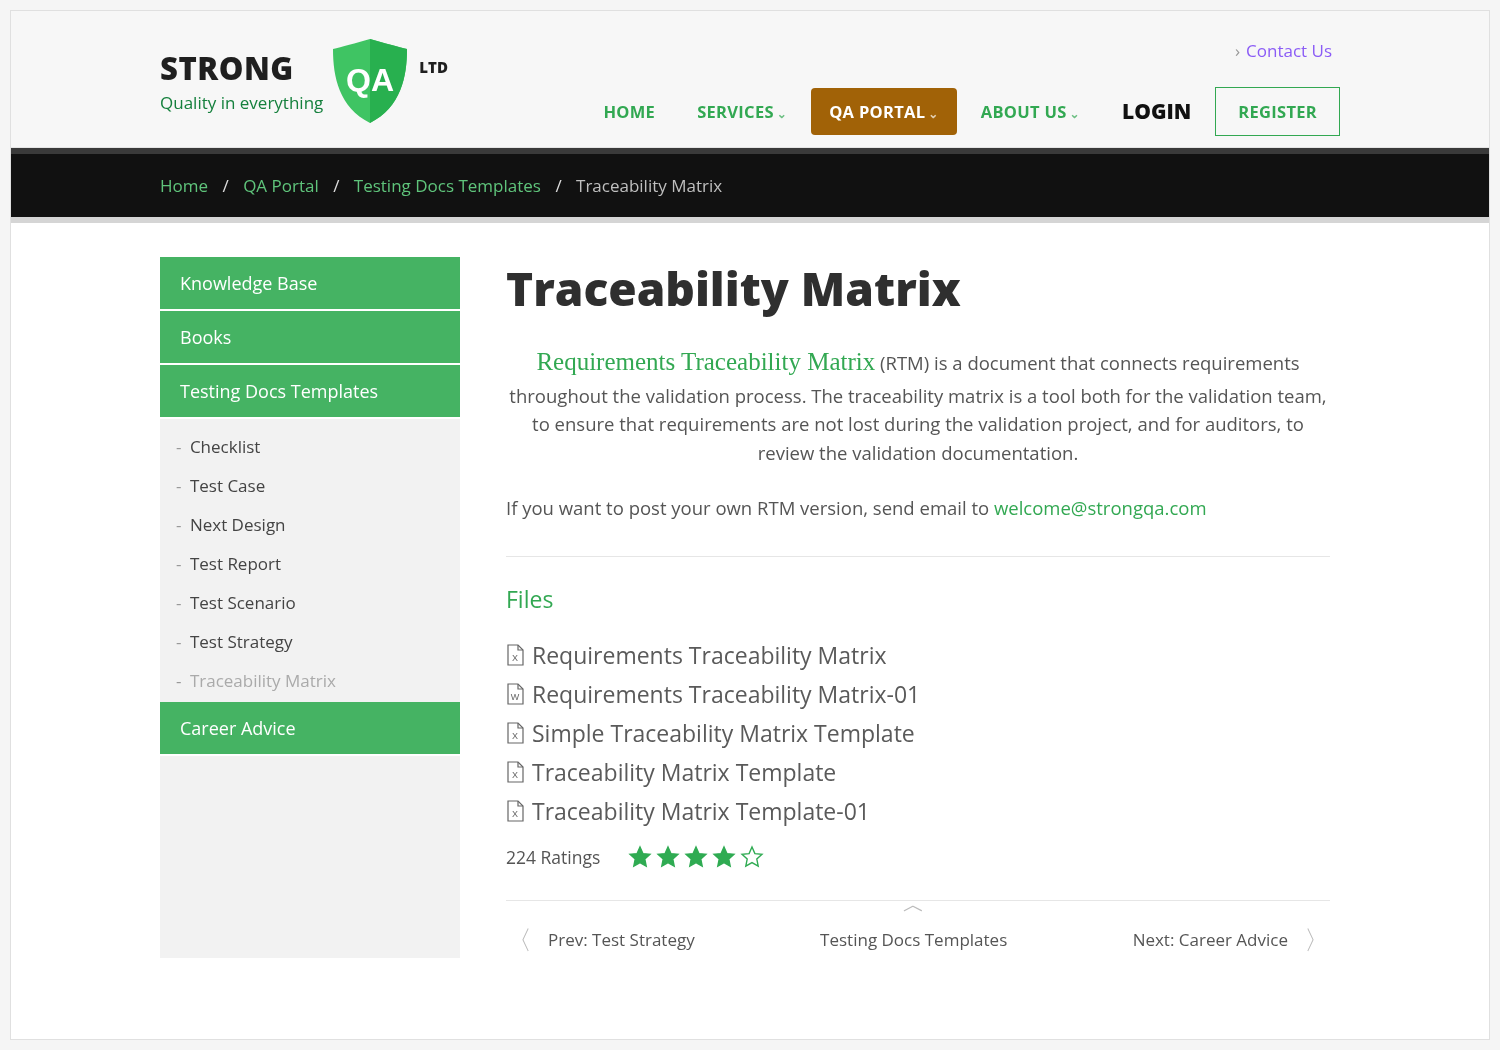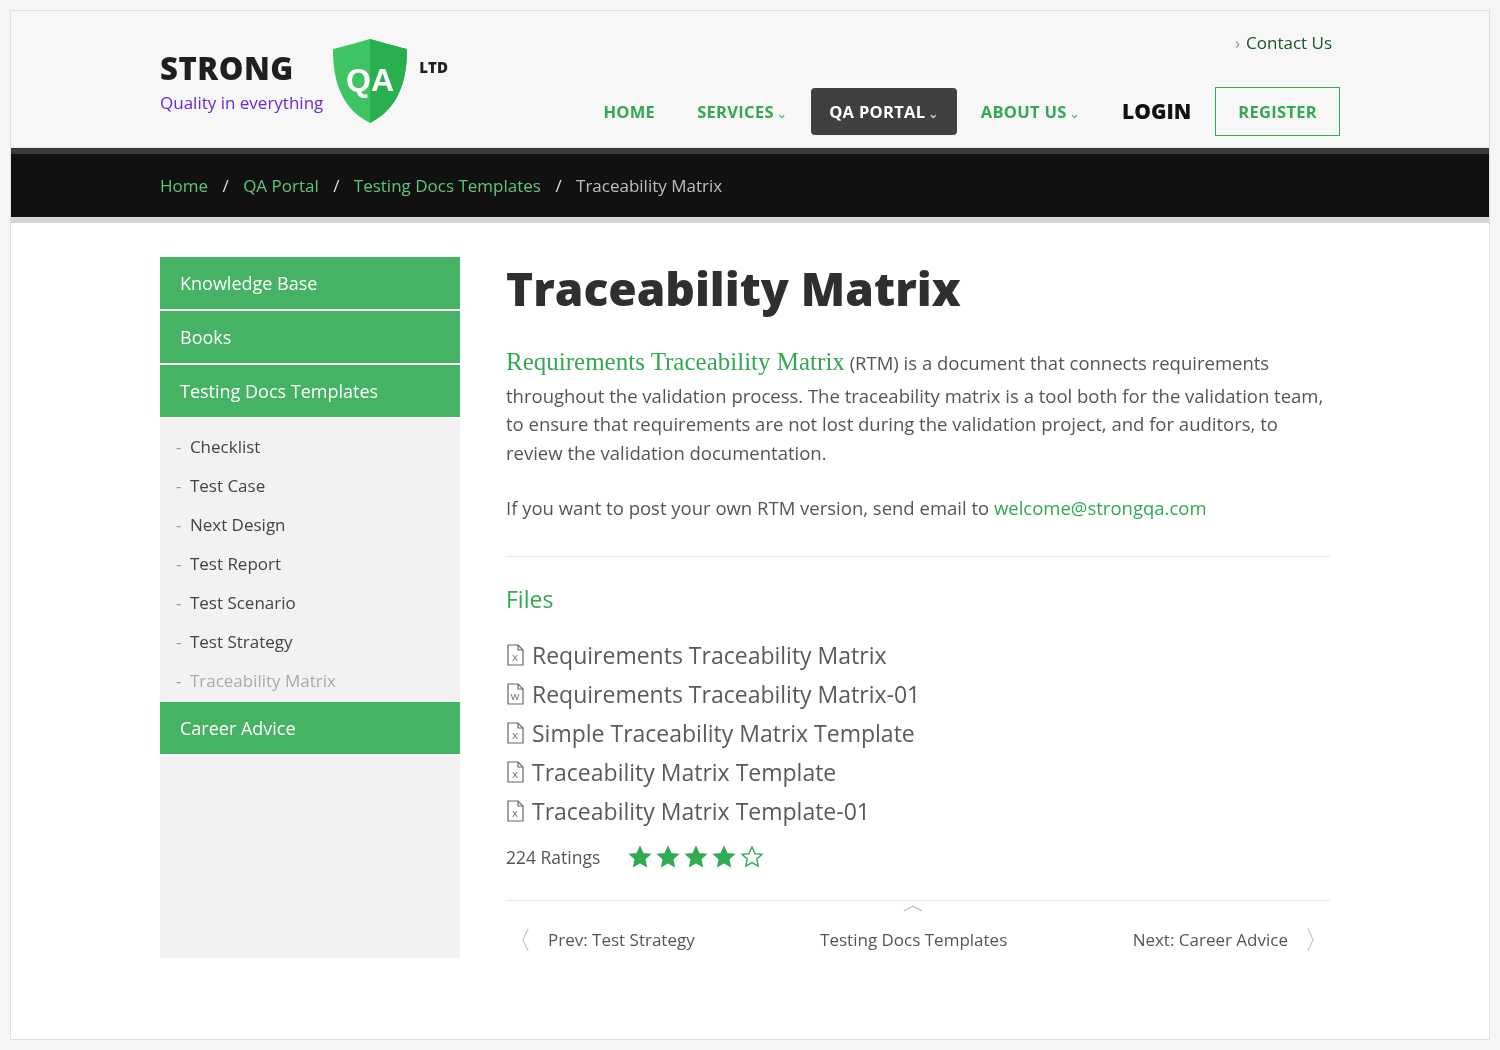--- a/index.html
+++ b/index.html
@@ -1,30 +1,30 @@
 <!DOCTYPE html>
 <html><head>
 <meta charset="utf-8">
 <style>
 * { box-sizing: border-box; margin: 0; padding: 0; }
 body { font-family: "Open Sans", -apple-system, BlinkMacSystemFont, "Segoe UI", Arial, sans-serif; background: #f5f5f5; padding: 10px; }
 .page { width: 1480px; height: 1030px; background: #fff; border: 1px solid #e0e0e0; position: relative; display: flex; flex-direction: column; overflow: hidden; margin: 0 auto; }
 .topbar { background: #f7f7f7; border-bottom: 1px solid #e5e5e5; padding-bottom: 10px; }
 .topbar-inner { width: 1180px; margin: 0 auto; position: relative; }
-.contact { position: absolute; right: 8px; top: 20px; color: #14532d; font-size: 17px; }
+.contact { position: absolute; right: 8px; top: 28px; color: #8b5cf6; font-size: 17px; }
 .contact::before { content: "›"; color: #999; margin-right: 6px; }
 .header-row { display: flex; align-items: center; padding-top: 14px; }
 .logo-block { display: flex; align-items: flex-start; }
 .logo-text { font-size: 31px; font-weight: 800; color: #1f1f1f; letter-spacing: 0.5px; padding-top: 10px; }
 .logo-shield { position: relative; width: 82px; height: 88px; margin-left: 6px; }
 .logo-ltd { font-size: 15px; font-weight: 800; color: #1f1f1f; padding-top: 20px; margin-left: 8px; }
-.tagline { font-size: 17px; color: #6d28d9; margin-top: 2px; }
+.tagline { font-size: 17px; color: #15803d; margin-top: 2px; }
 .nav { display: flex; align-items: center; gap: 6px; margin-left: auto; margin-top: 60px; }
 .nav-item { font-weight: 700; font-size: 16.5px; color: #32a852; text-transform: uppercase; padding: 12px 18px; cursor: pointer; letter-spacing: 0.3px; }
-.nav-item.active { background: #404040; color: #fff; border-radius: 4px; }
+.nav-item.active { background: #a16207; color: #fff; border-radius: 4px; }
 .nav-item .chev { font-size: 12px; margin-left: 3px; opacity: 0.7; }
 .nav-plain { font-weight: 800; font-size: 21px; color: #111; text-transform: uppercase; padding: 12px 18px; cursor: pointer; }
 .register-btn { border: 1.5px solid #32a852; color: #32a852; font-weight: 700; font-size: 16.5px; padding: 12px 22px; border-radius: 0; text-transform: uppercase; cursor: pointer; letter-spacing: 0.3px; }
 
 .thin-dark { height: 6px; background: #3a3a3a; }
 .breadcrumb-bar { background: #111; padding: 20px 0; }
 .breadcrumb-inner { width: 1180px; margin: 0 auto; color: #5fc47b; font-size: 17px; }
 .breadcrumb-inner .sep { color: #ddd; margin: 0 10px; }
 .breadcrumb-inner .current { color: #bfbfbf; }
 .thin-light { height: 6px; background: #d5d5d5; }
@@ -33,21 +33,21 @@
 .sidebar { width: 300px; flex-shrink: 0; background: #f2f2f2; }
 .side-cat { background: #45b363; color: #fff; font-size: 18px; padding: 14px 20px; border-bottom: 2px solid #fff; cursor: pointer; }
 .side-sub { padding: 8px 0 2px 0; }
 .sub-item { color: #444; font-size: 17px; padding: 8px 20px 8px 30px; cursor: pointer; }
 .sub-item::before { content: "- "; color: #999; margin-left: -14px; margin-right: 4px; }
 .sub-item.current { color: #aaa; }
 
 .main { flex: 1; padding-left: 46px; padding-right: 10px; }
 .page-title { font-size: 46px; font-weight: 800; color: #2f2f2f; margin-bottom: 24px; }
 .lead-green { font-family: "Comic Sans MS", "Segoe Script", cursive; color: #32a852; font-size: 25px; display: inline; }
-.para { color: #555; font-size: 18.5px; line-height: 1.55; }
+.para { color: #555; font-size: 18.5px; line-height: 1.55; text-align: center; }
 .para2 { margin-top: 26px; color: #555; font-size: 18.5px; line-height: 1.55; }
 .para2 a { color: #32a852; text-decoration: none; }
 .hr { border: none; border-top: 1px solid #e6e6e6; margin: 34px 0 26px 0; }
 .files-title { color: #32a852; font-size: 23px; font-weight: 400; margin-bottom: 24px; }
 .file-row { display: flex; align-items: center; color: #5a5a5a; font-size: 23px; margin-bottom: 7px; cursor: pointer; }
 .file-icon { width: 18px; height: 22px; margin-right: 8px; position: relative; flex-shrink: 0; }
 .file-icon svg { display: block; }
 .ratings { display: flex; align-items: flex-start; margin-top: 18px; gap: 28px; }
 .ratings-text { color: #555; font-size: 17.5px; }
 .stars { display: flex; gap: 4px; }

